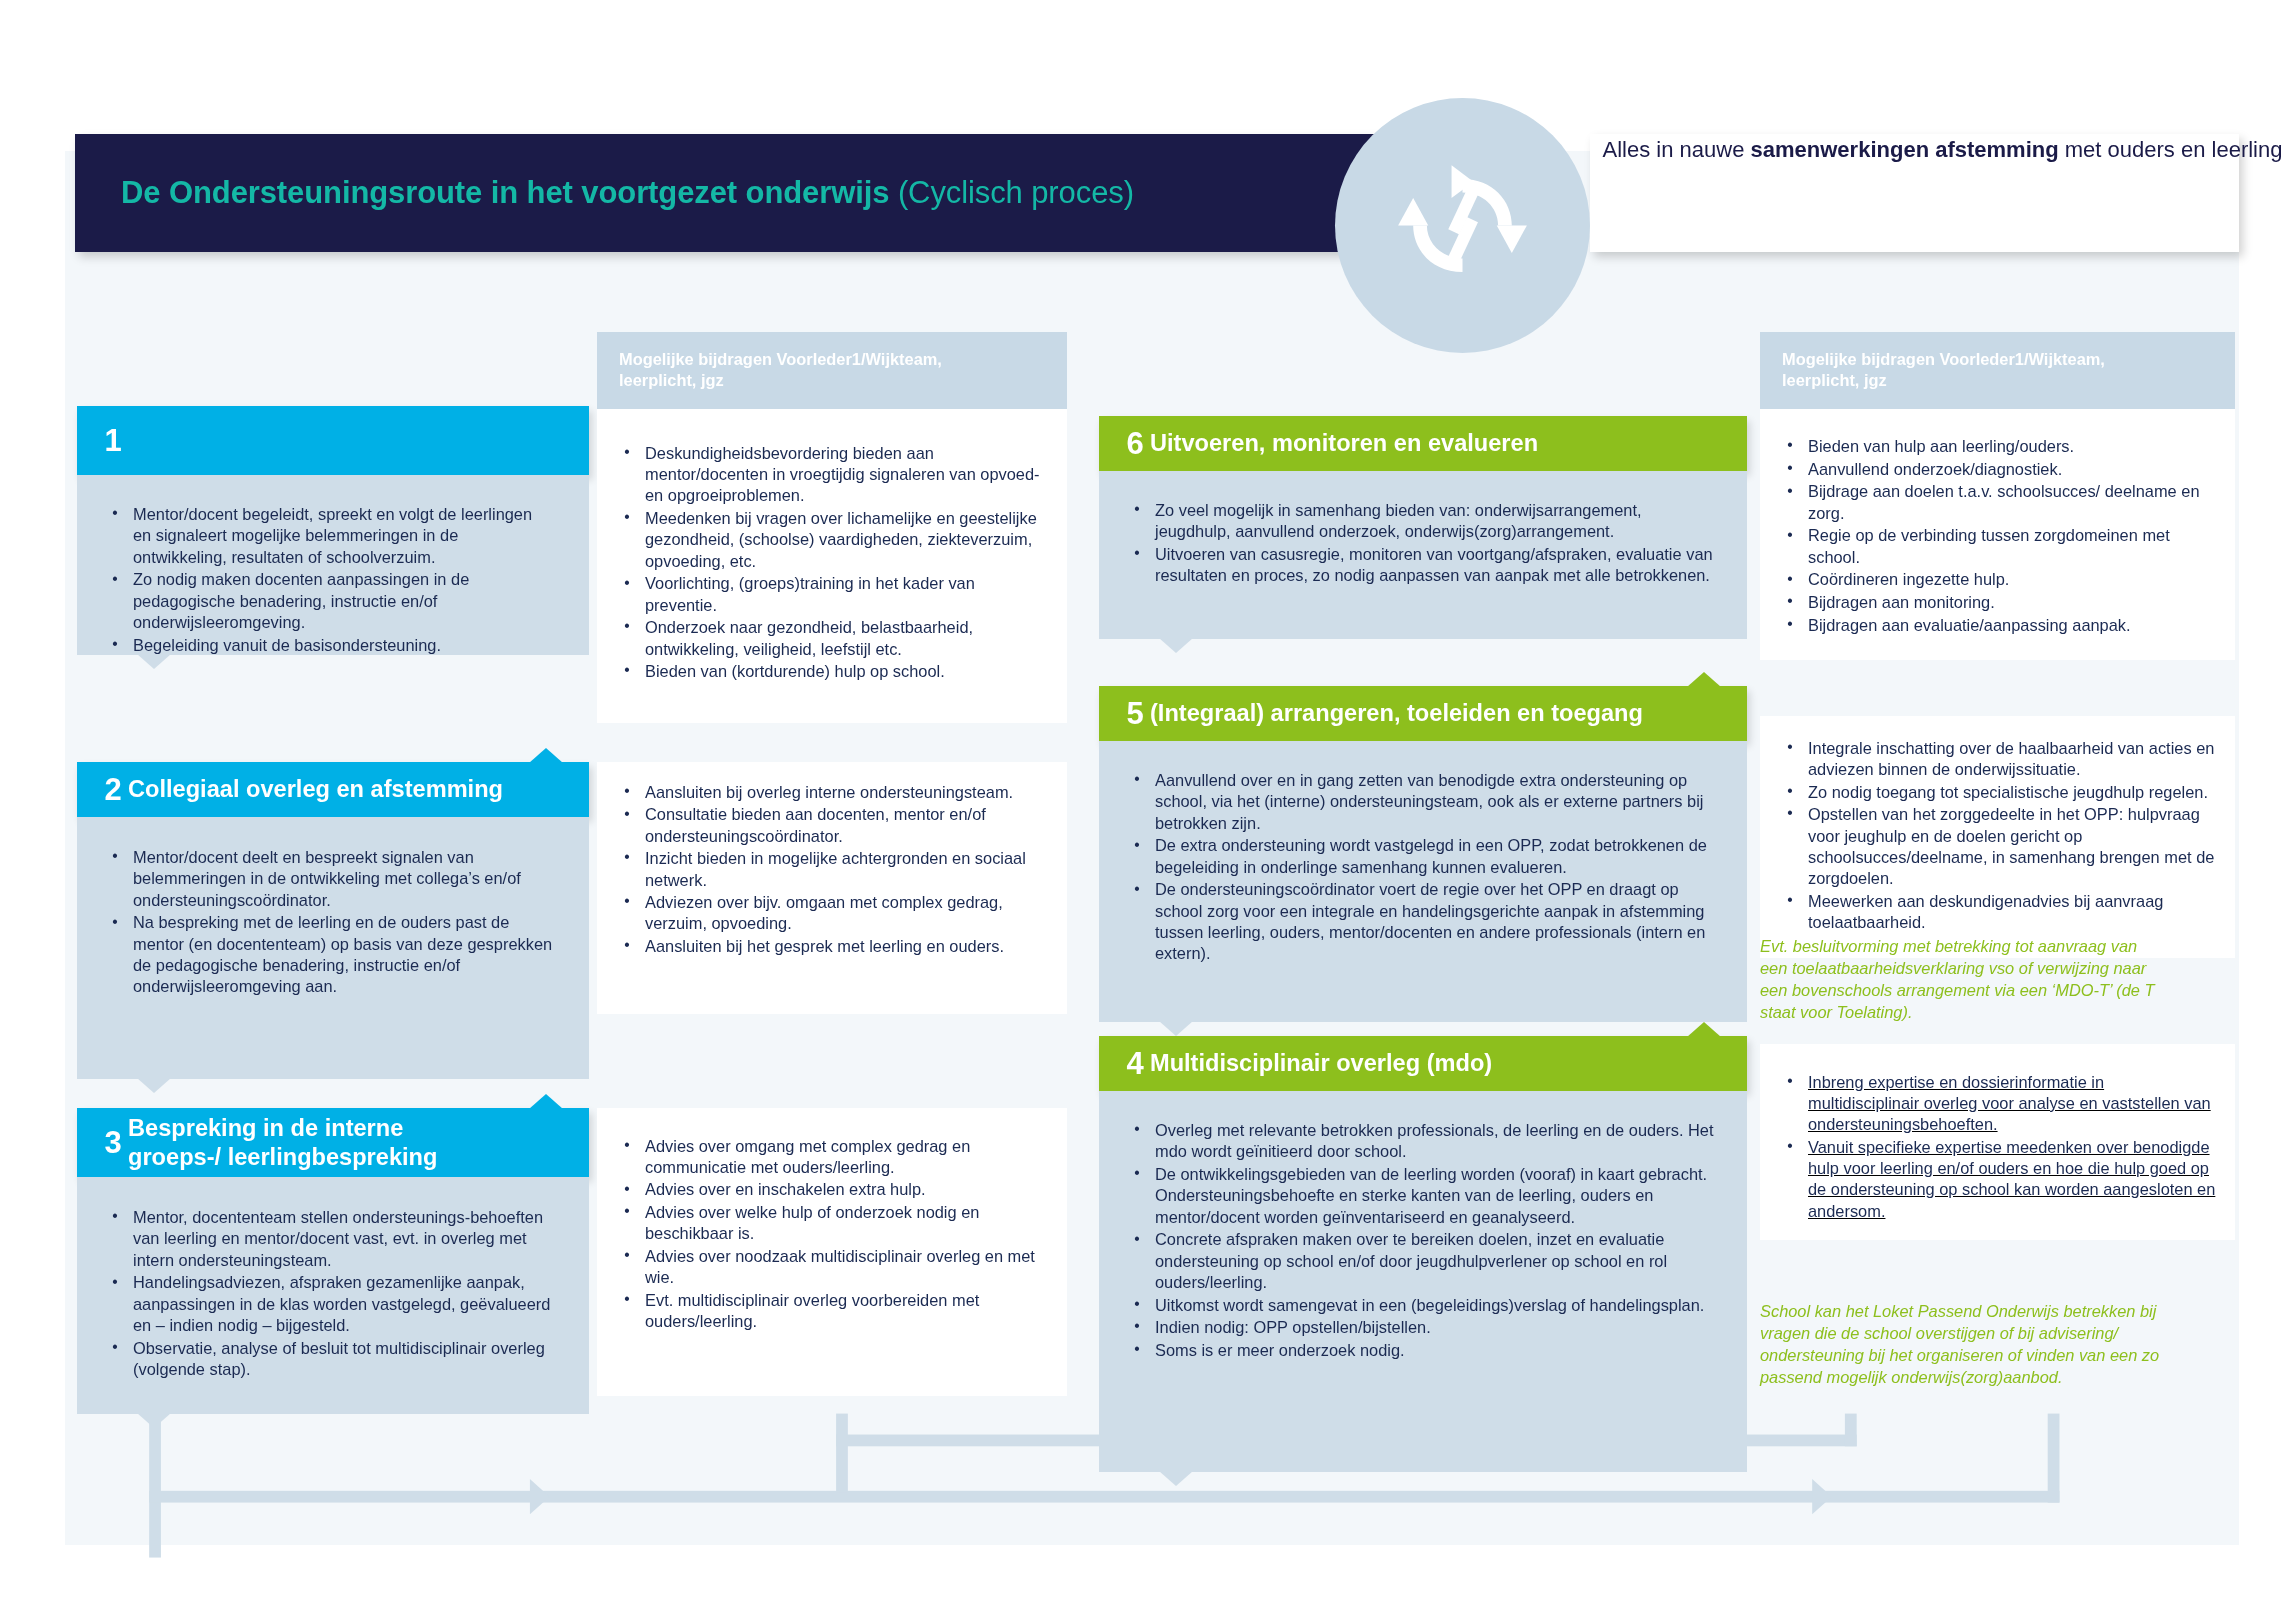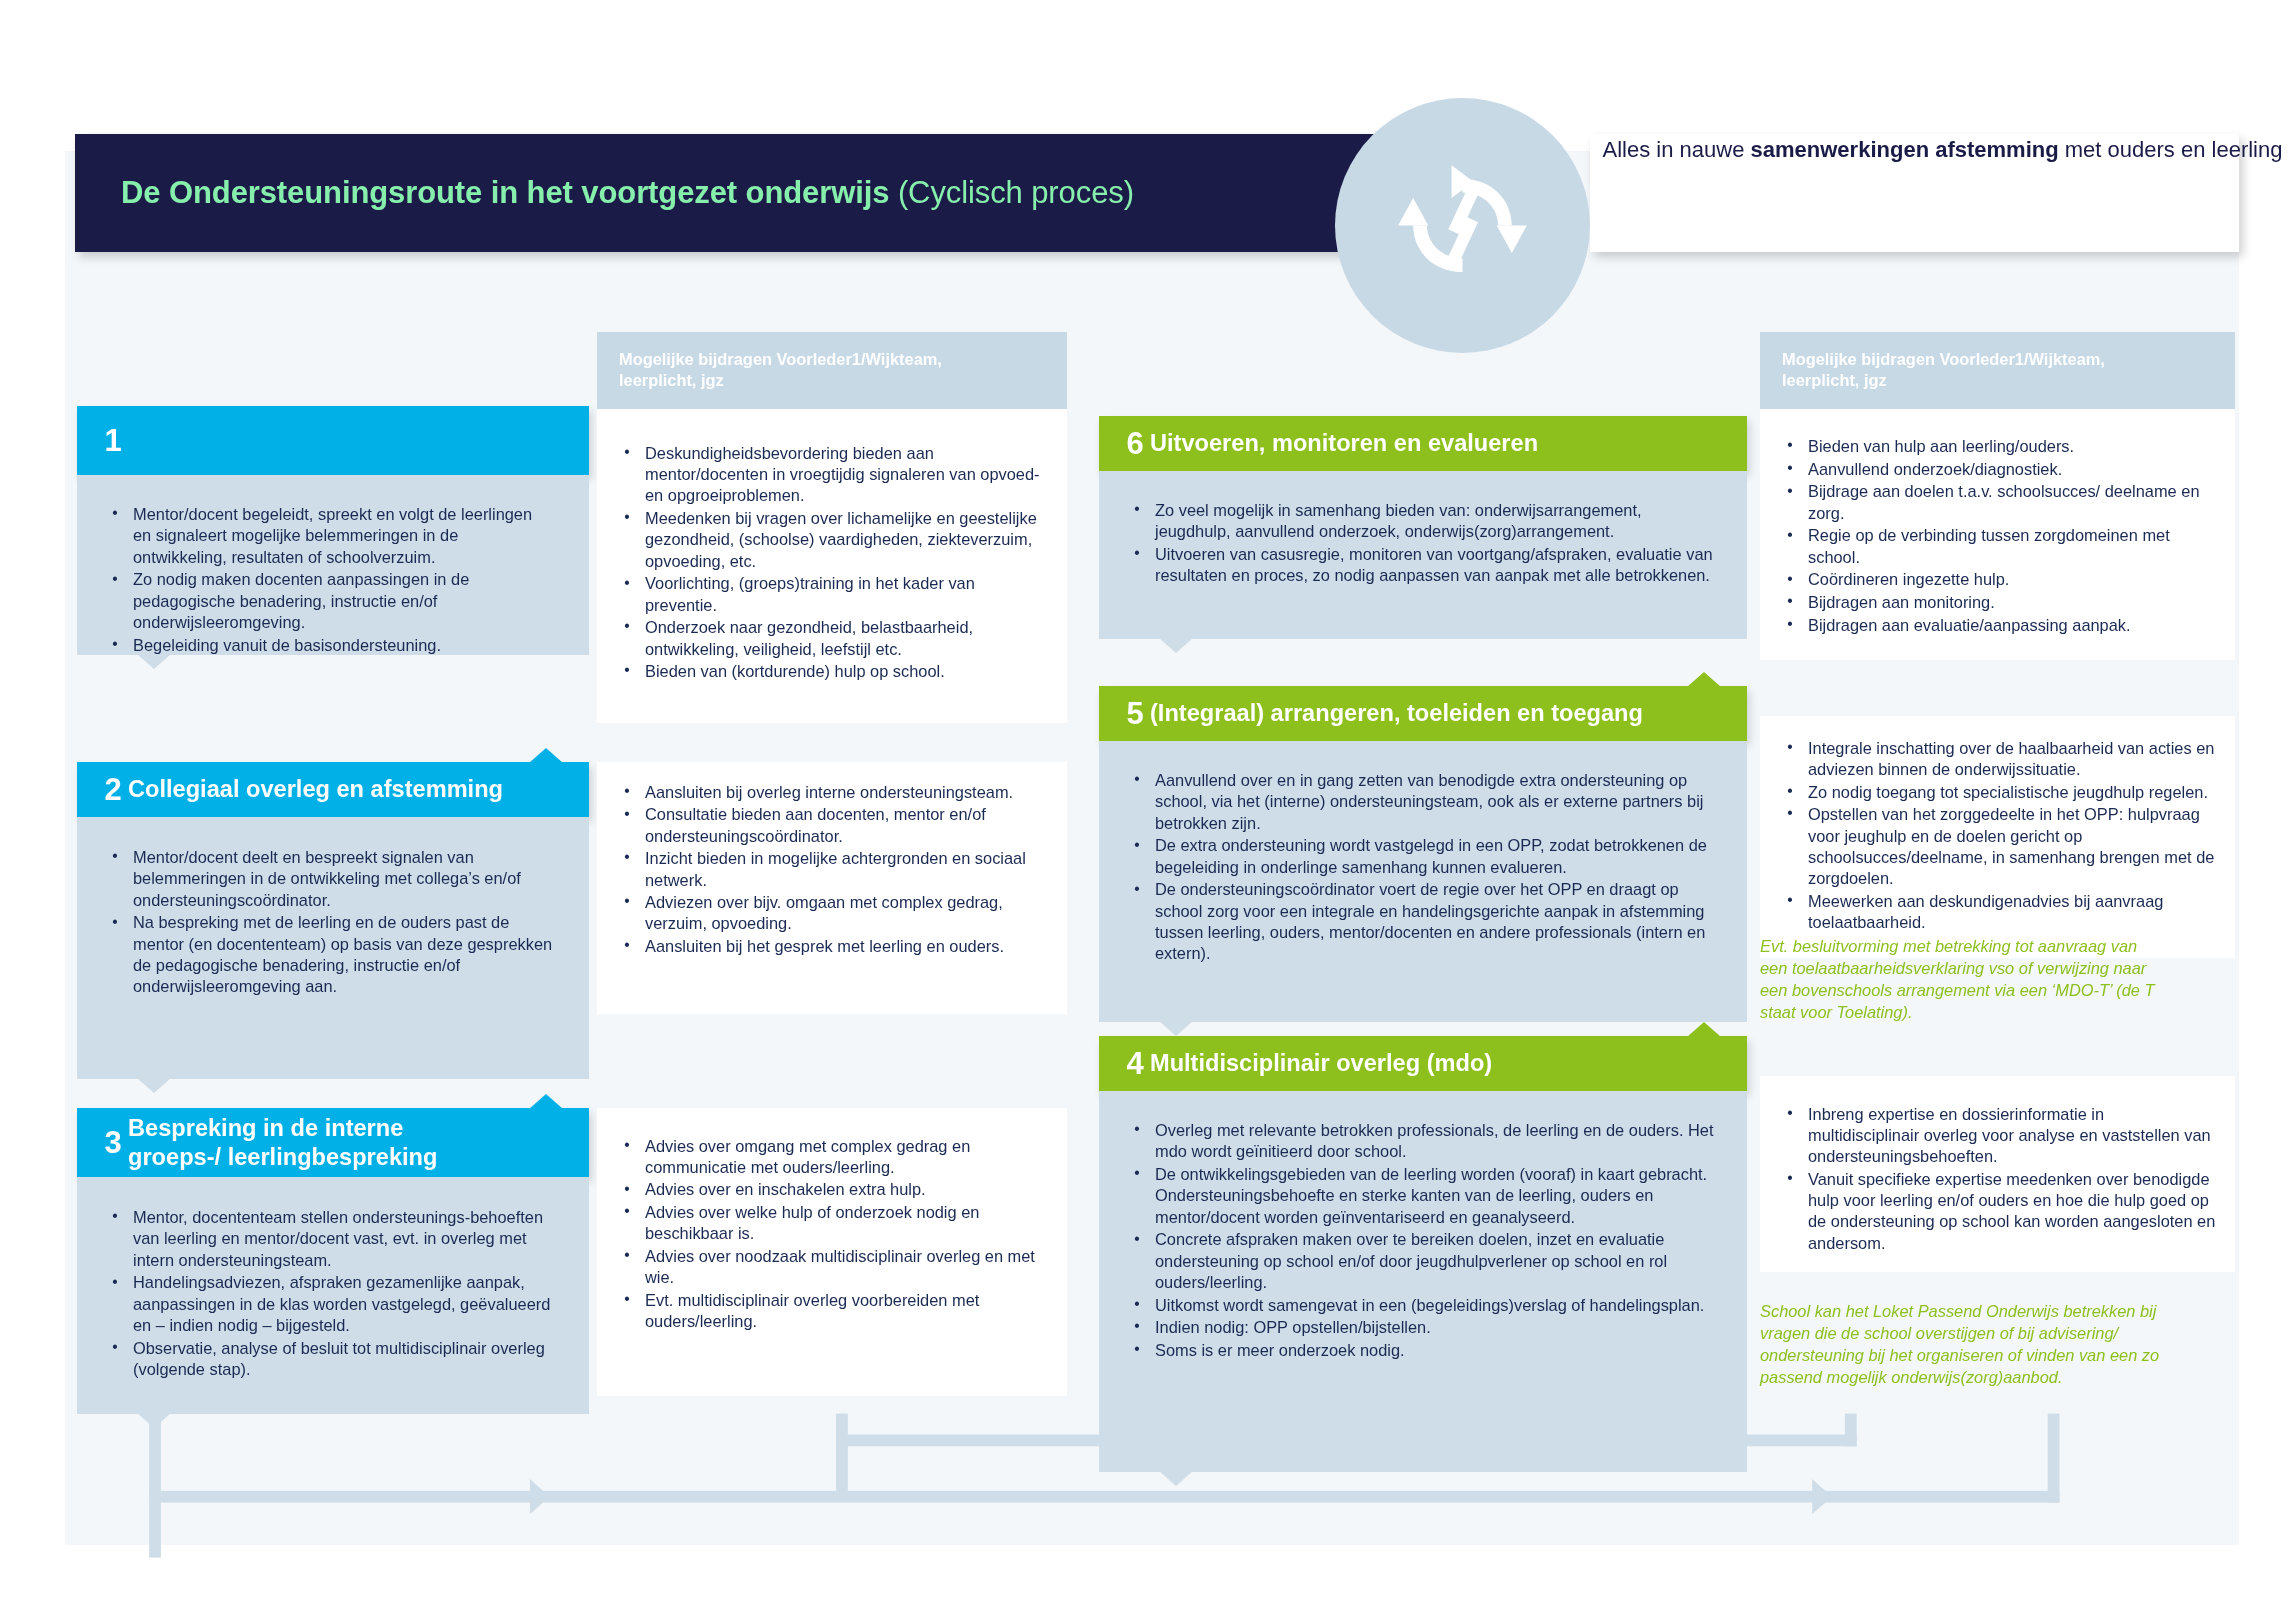--- a/index.html
+++ b/index.html
@@ -25,21 +25,21 @@
   
   .header-bar {
     position: absolute;
     left: 75px; top: 134px;
     width: 1305px; height: 118px;
     background: #1b1b48;
     box-shadow: 3.9px 5.2px 9.2px rgba(0,0,0,0.18);
     display: flex; align-items: center;
   }
   .header-title {
-    color: #86efac;
+    color: #14b8a6;
     font-size: 31px;
     letter-spacing: -0.1px;
     padding-left: 46px;
     white-space: nowrap;
   }
   .header-title b { font-weight: 700; }
   .header-title span.light { font-weight: 400; }
 
   .header-right {
     position: absolute;
@@ -365,21 +365,21 @@
     <ul class="blist" style="font-size:16.4px;">
       <li>Integrale inschatting over de haalbaarheid van acties en adviezen binnen de onderwijssituatie.</li>
       <li>Zo nodig toegang tot specialistische jeugdhulp regelen.</li>
       <li>Opstellen van het zorggedeelte in het OPP: hulpvraag voor jeughulp en de doelen gericht op schoolsucces/deelname, in samenhang brengen met de zorgdoelen.</li>
       <li>Meewerken aan deskundigenadvies bij aanvraag toelaatbaarheid.</li>
     </ul>
   </div>
 
   <div class="col green-note" style="left:1760px; top:936px; width:406px;">Evt. besluitvorming met betrekking tot aanvraag van een toelaatbaarheidsverklaring vso of verwijzing naar een bovenschools arrangement via een ‘MDO-T’ (de T staat voor Toelating).</div>
 
-  <div class="col contrib-body" style="left:1760px; top:1076px; width:475px; height:196px; padding:27.5px 15.7px 0 22px;">
+  <div class="col contrib-body" style="left:1760px; top:1044px; width:475px; height:196px; padding:27.5px 15.7px 0 22px;text-decoration:underline;">
     <ul class="blist" style="font-size:16.4px;">
       <li>Inbreng expertise en dossierinformatie in multidisciplinair overleg voor analyse en vaststellen van ondersteuningsbehoeften.</li>
       <li>Vanuit specifieke expertise meedenken over benodigde hulp voor leerling en/of ouders en hoe die hulp goed op de ondersteuning op school kan worden aangesloten en andersom.</li>
     </ul>
   </div>
 
   <div class="col green-note" style="left:1760px; top:1301px; width:406px;">School kan het Loket Passend Onderwijs betrekken bij vragen die de school overstijgen of bij advisering/ ondersteuning bij het organiseren of vinden van een zo passend mogelijk onderwijs(zorg)aanbod.</div>
 
 </div>
 

